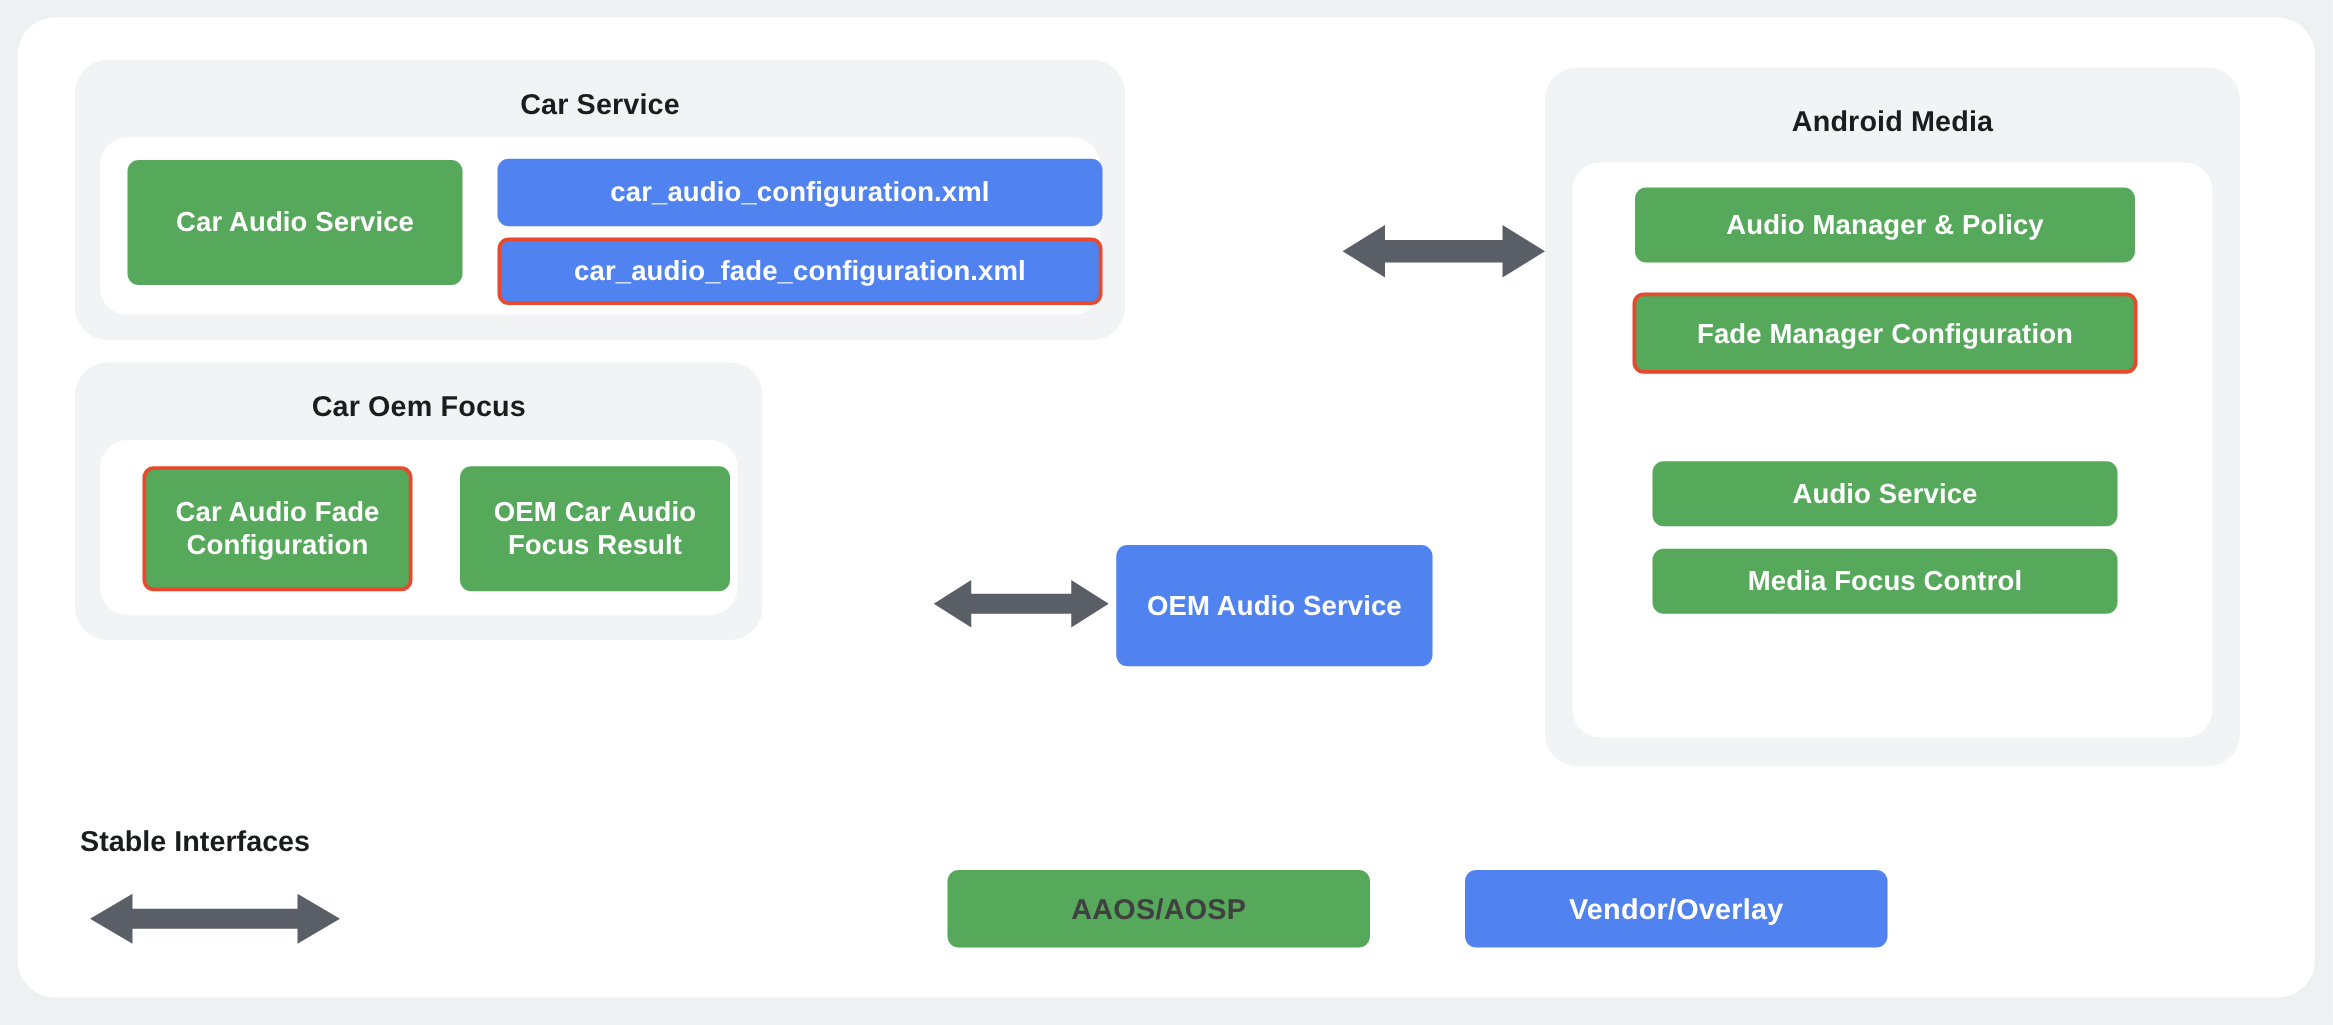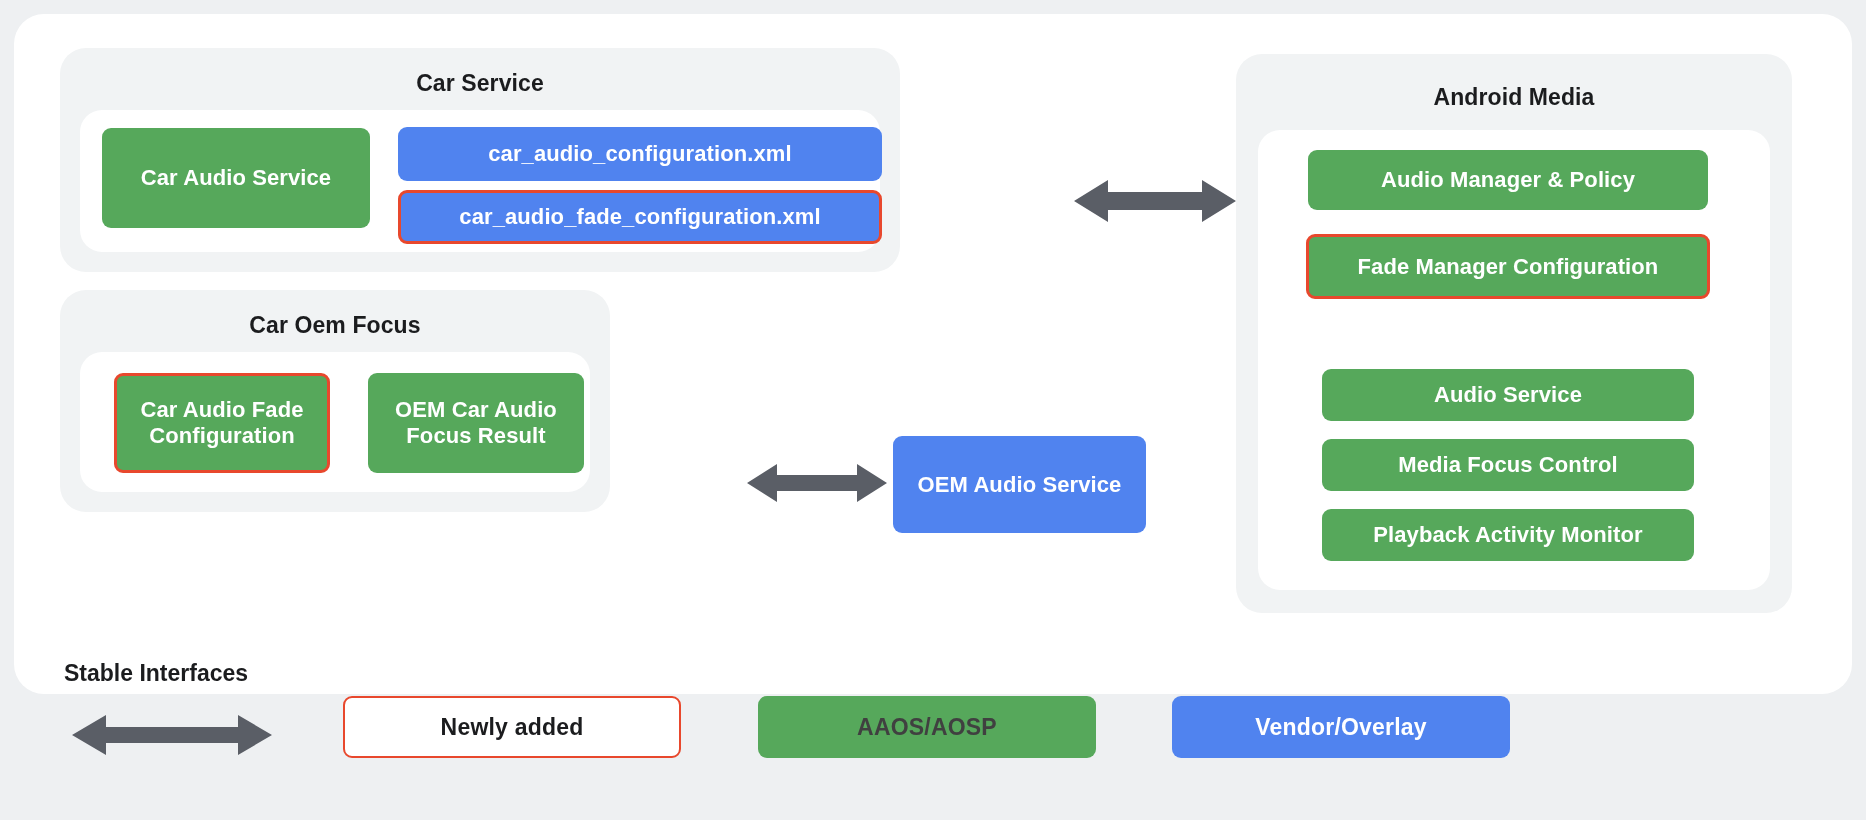--- a/index.html
+++ b/index.html
@@ -13,21 +13,21 @@
     width: 1866px;
     height: 820px;
     background: #eef0f2;
     overflow: hidden;
   }
   .card {
     position: absolute;
     left: 14px;
     top: 14px;
     width: 1838px;
-    height: 680px;
+    height: 784px;
     background: #ffffff;
     border-radius: 30px;
     box-sizing: border-box;
   }
 
   
   .group {
     position: absolute;
     background: #f1f3f4;
     border-radius: 26px;
@@ -153,23 +153,20 @@
       </div>
 
       <div class="node green" style="left:86px; top:385px; width:372px; height:52px;">
         <span>Media Focus Control</span>
       </div>
 
       <div class="node green" style="left:86px; top:315px; width:372px; height:52px;">
         <span>Audio Service</span>
       </div>
 
-      <div class="node green" style="left:86px; top:455px; width:372px; height:52px;">
-        <span>Playback Activity Monitor</span>
-      </div>
     </div>
 
     <div class="arrow" style="left:1060px; top:163px;">
       <svg width="162" height="48" viewBox="0 0 162 48" aria-hidden="true">
         <polygon points="0,24 34,3 34,15 128,15 128,3 162,24 128,45 128,33 34,33 34,45" fill="#5a5e66"></polygon>
       </svg>
     </div>
 
     <div class="arrow" style="left:733px; top:447px;">
       <svg width="140" height="44" viewBox="0 0 140 44" aria-hidden="true">
@@ -178,23 +175,20 @@
     </div>
 
     <div class="legend-label" style="left:50px; top:646px;">Stable Interfaces</div>
 
     <div class="arrow" style="left:58px; top:699px;">
       <svg width="200" height="44" viewBox="0 0 200 44" aria-hidden="true">
         <polygon points="0,22 34,2 34,14 166,14 166,2 200,22 166,42 166,30 34,30 34,42" fill="#5a5e66"></polygon>
       </svg>
     </div>
 
-    <div class="legend-box white" style="left:329px; top:682px; width:338px; height:62px;">
-      <span>Newly added</span>
-    </div>
 
     <div class="legend-box green" style="left:744px; top:682px; width:338px; height:62px;">
       <span>AAOS/AOSP</span>
     </div>
 
     <div class="legend-box blue" style="left:1158px; top:682px; width:338px; height:62px;">
       <span>Vendor/Overlay</span>
     </div>
 
   </div>

